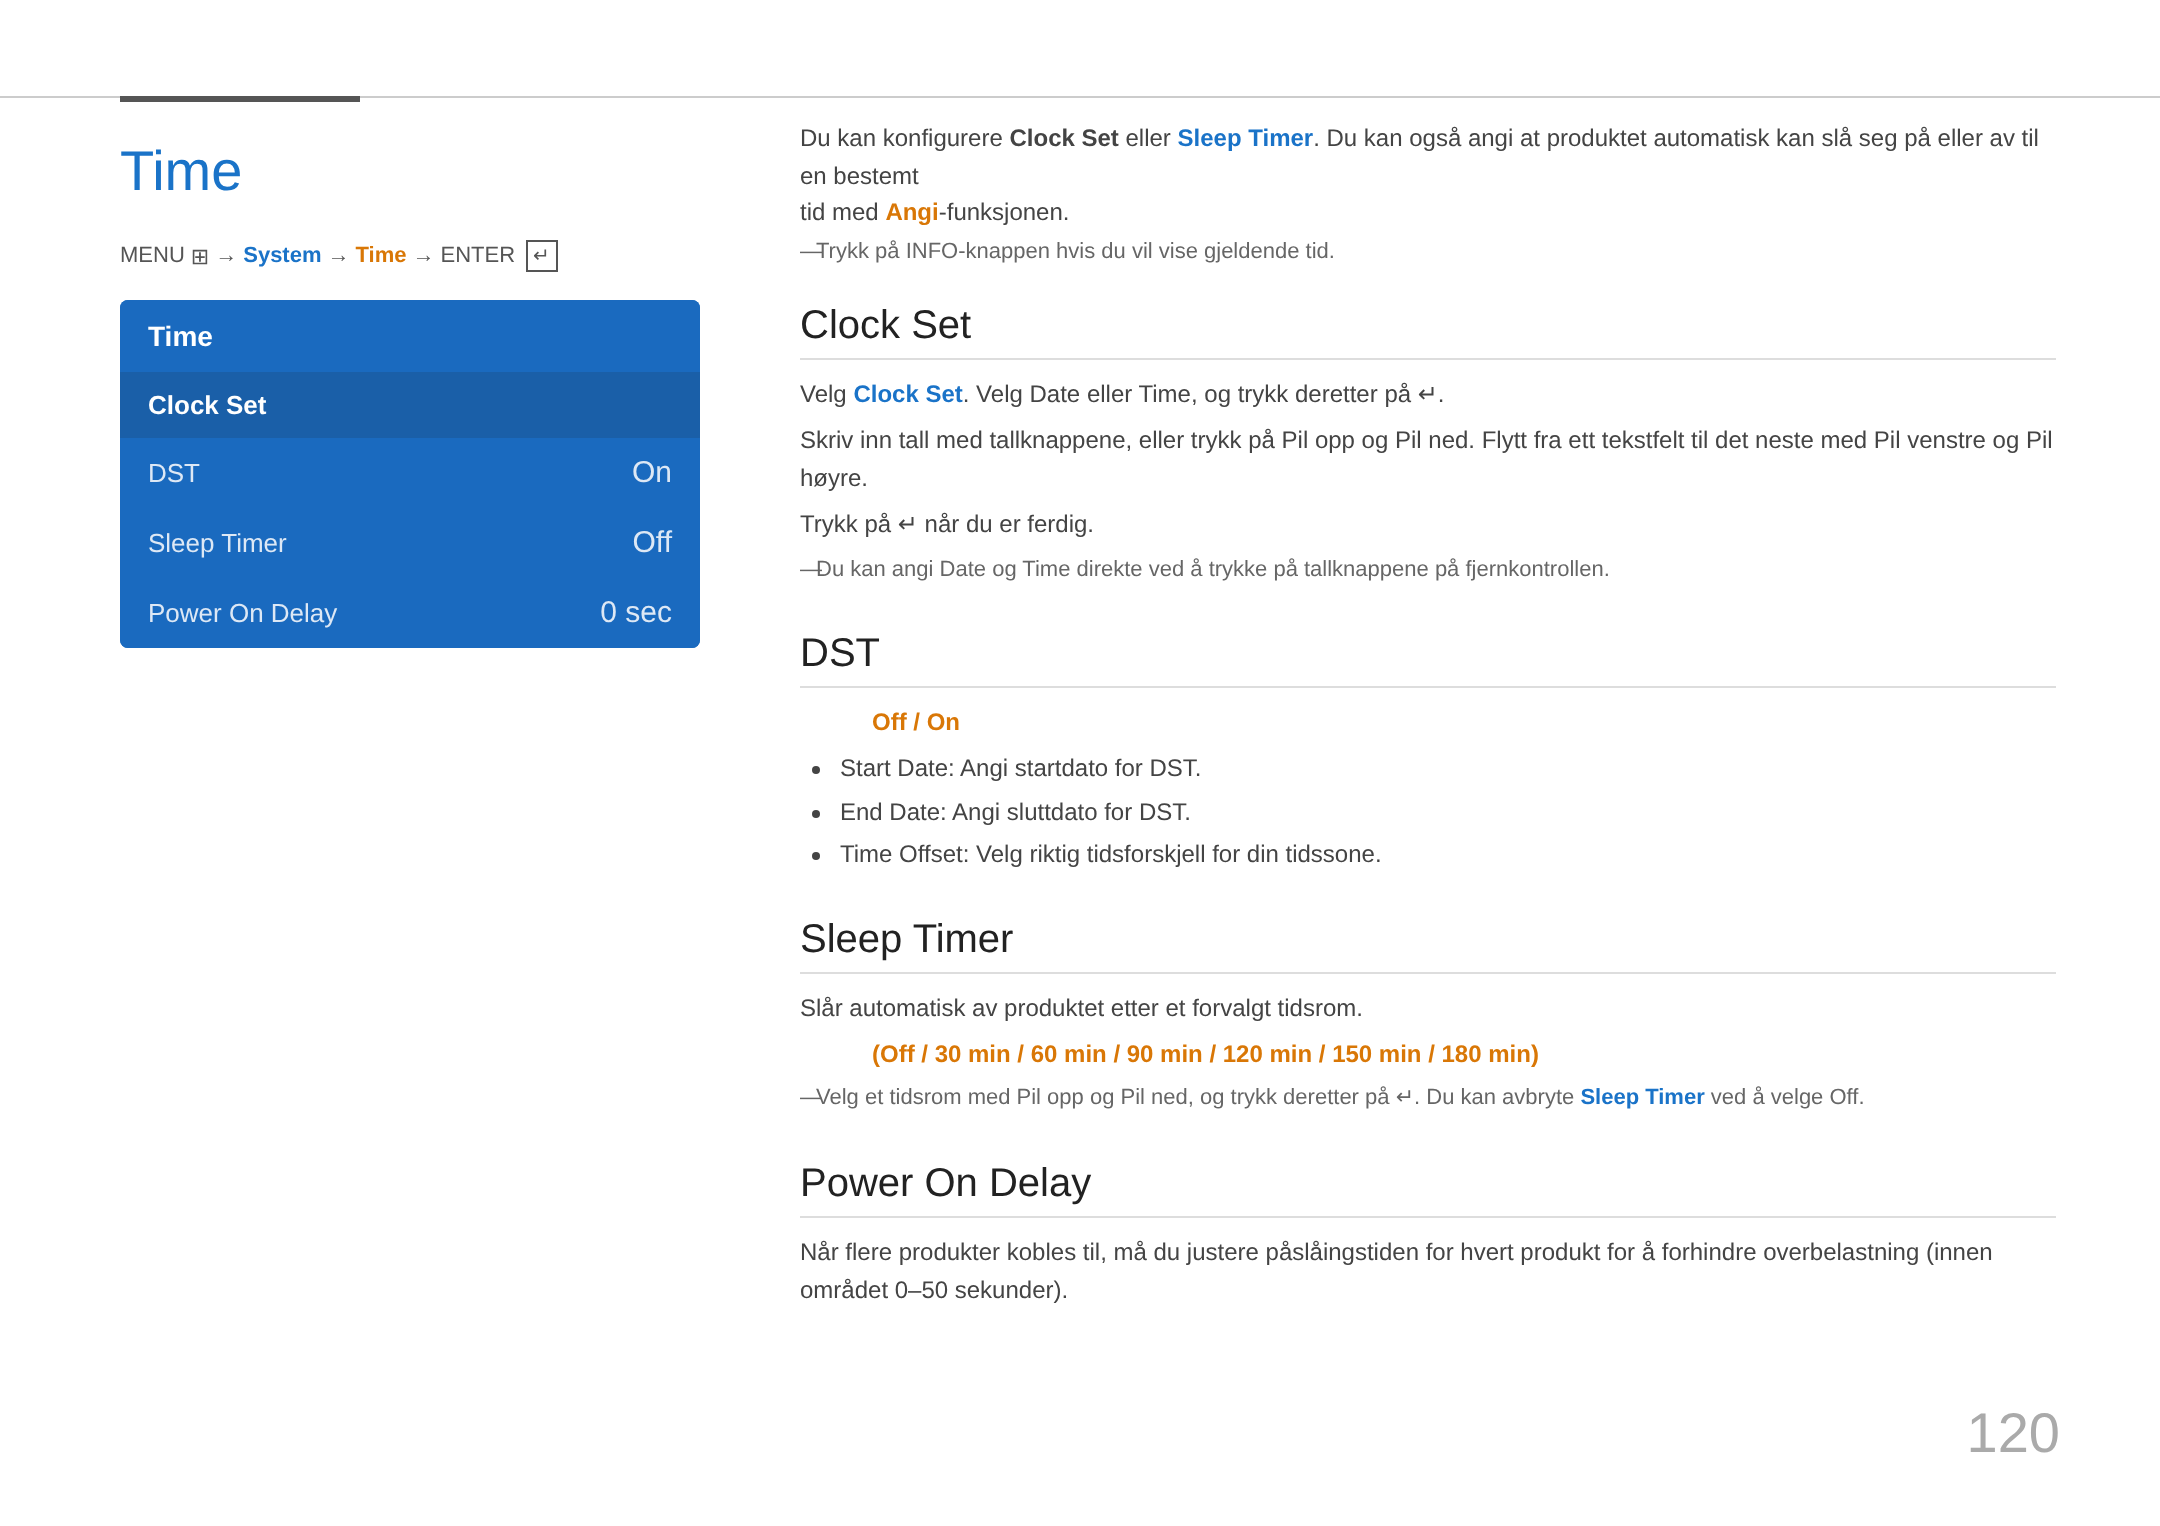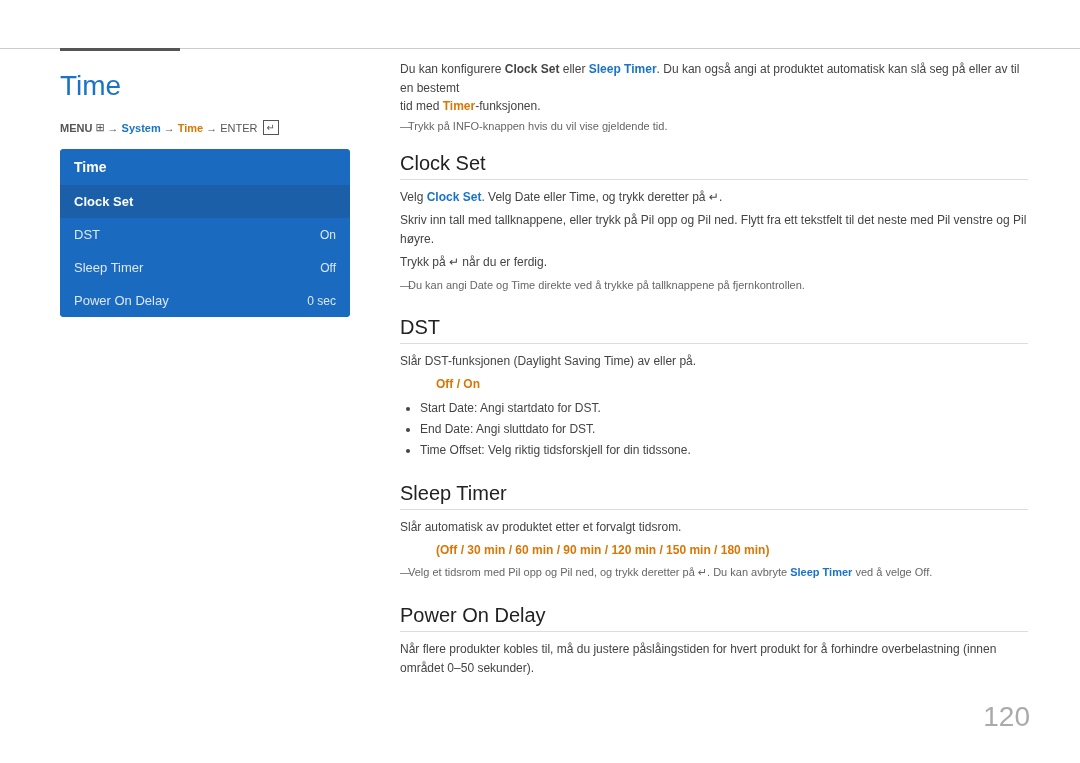--- a/index.html
+++ b/index.html
@@ -50,21 +50,21 @@
     }
 
     .menu-path {
       font-size: 11px;
       color: #555;
       margin-bottom: 14px;
       display: flex;
       align-items: center;
       gap: 3px;
     }
-    .menu-path .menu-word { font-weight: bold; }
+    .menu-path .menu-word { font-weight: normal; }
     .menu-path .arrow { color: #555; font-size: 11px; }
     .menu-path .highlight-blue { color: #1a73c8; font-weight: bold; text-align: right; }
     .menu-path .highlight-orange { color: #d97706; font-weight: bold; }
     .menu-enter {
       display: inline-block;
       border: 1px solid #555;
       padding: 1px 3px;
       font-size: 10px;
       margin-left: 2px;
     }
@@ -91,21 +91,21 @@
       justify-content: space-between;
       align-items: center;
       background: #1a6abf;
     }
     .menu-item.selected {
       background: #1a5fa8;
       color: #fff;
       font-weight: bold;
     }
     .menu-item .item-label { color: inherit; }
-    .menu-item .item-value { color: #dde8f5; font-size: 12px; }
+    .menu-item .item-value { color: #dde8f5; font-size: 15px; }
 
     .model-note {
       font-size: 11px;
       color: #888;
       margin-top: 14px;
       padding-left: 2px;
     }
     .model-note::before {
       content: '— ';
     }
@@ -231,38 +231,37 @@
       <span class="item-label">Power On Delay</span>
       <span class="item-value">0 sec</span>
     </div>
   </div>
 
 </div>
 
 <div class="right-col">
 
   <p class="intro-text">
-    Du kan konfigurere <span class="bold-text">Clock Set</span> eller <span class="blue-text">Sleep Timer</span>. Du kan også angi at produktet automatisk kan slå seg på eller av til en bestemt<br>tid med <span class="orange-text">Timer</span>-funksjonen.
+    Du kan konfigurere <span class="bold-text">Clock Set</span> eller <span class="blue-text">Sleep Timer</span>. Du kan også angi at produktet automatisk kan slå seg på eller av til en bestemt<br>tid med <span class="orange-text">Angi</span>-funksjonen.
   </p>
   <p class="note-text">Trykk på <span class="bold-text">INFO</span>-knappen hvis du vil vise gjeldende tid.</p>
 
   <div class="section">
     <h2 class="section-title">Clock Set</h2>
     <div class="section-body">
       <p>Velg <span class="blue-link">Clock Set</span>. Velg <span class="bold">Date</span> eller <span class="bold">Time</span>, og trykk deretter på ↵.</p>
       <p>Skriv inn tall med tallknappene, eller trykk på Pil opp og Pil ned. Flytt fra ett tekstfelt til det neste med Pil venstre og Pil høyre.</p>
       <p>Trykk på ↵ når du er ferdig.</p>
       <p class="section-note">Du kan angi <span class="bold">Date</span> og <span class="bold">Time</span> direkte ved å trykke på tallknappene på fjernkontrollen.</p>
     </div>
   </div>
 
   <div class="section">
     <h2 class="section-title">DST</h2>
     <div class="section-body">
-      <p>Slår DST-funksjonen (Daylight Saving Time) av eller på.</p>
       <p><span class="orange-link">Off / On</span></p>
       <ul>
         <li><span class="bold">Start Date</span>: Angi startdato for DST.</li>
         <li><span class="bold">End Date</span>: Angi sluttdato for DST.</li>
         <li><span class="bold">Time Offset</span>: Velg riktig tidsforskjell for din tidssone.</li>
       </ul>
     </div>
   </div>
 
   <div class="section">

